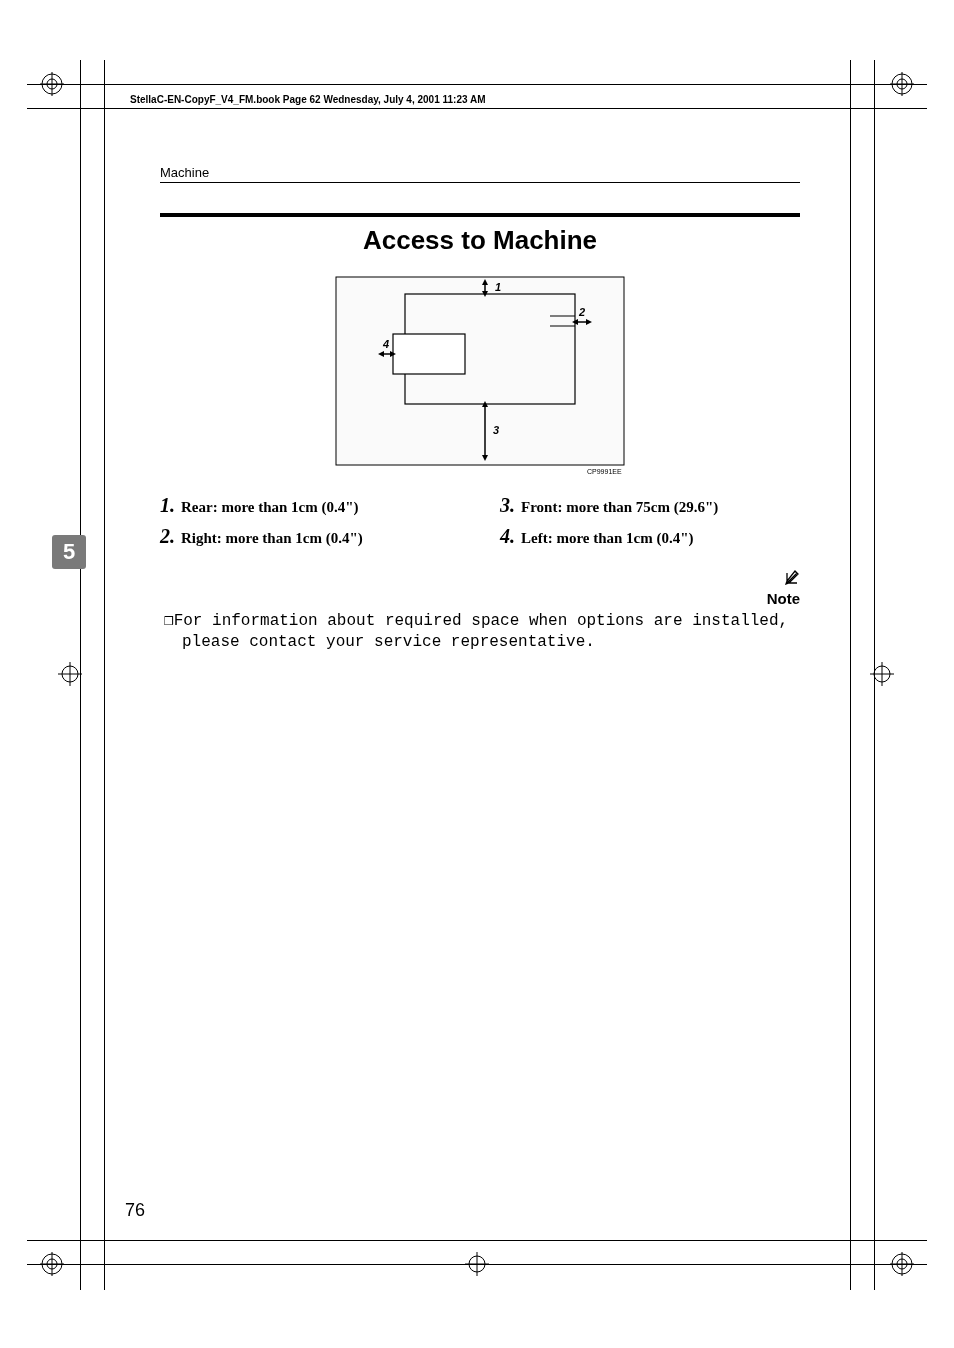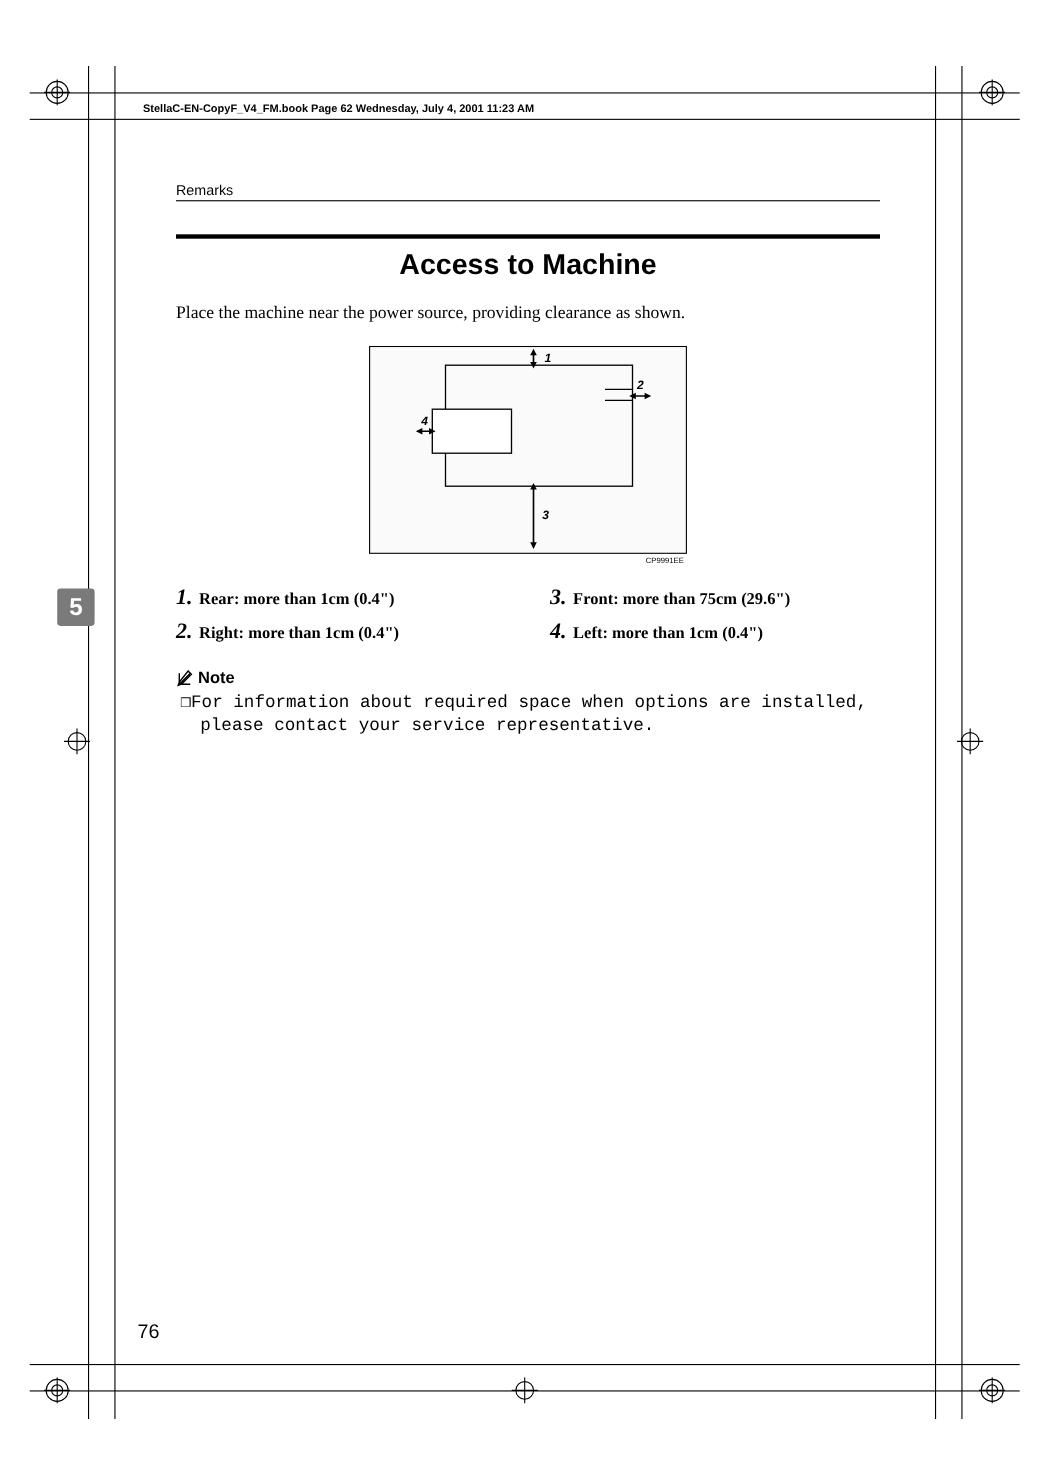--- a/index.html
+++ b/index.html
@@ -68,20 +68,21 @@
       font-size: 15px;
     }
     .note-heading {
       font-family: Arial, sans-serif;
       font-weight: bold;
       font-size: 15px;
       margin-bottom: 4px;
       display: flex;
       align-items: flex-end;
       gap: 4px;
+      flex-direction: column;
     }
     .note-body {
       font-size: 16px;
       padding-left: 22px;
       text-indent: -18px;
       line-height: 1.3;
       font-family: Liberation Mono, monospace;
     }
     .side-tab {
       position: absolute;
@@ -173,24 +174,23 @@
     <circle cx="12" cy="12" r="8" fill="none" stroke="#000"></circle>
     <line x1="0" y1="12" x2="24" y2="12" stroke="#000"></line>
     <line x1="12" y1="0" x2="12" y2="24" stroke="#000"></line>
   </svg>
 
 <div class="print-header">StellaC-EN-CopyF_V4_FM.book  Page 62  Wednesday, July 4, 2001  11:23 AM</div>
 
 <div class="side-tab">5</div>
 
 <div class="page-content">
-  <div class="running-header">Remarks</div>
+  <div class="running-header">Machine</div>
   <div class="thick-rule"></div>
   <h2 class="section-title">Access to Machine</h2>
-  <p class="body-text">Place the machine near the power source, providing clearance as shown.</p>
 
   <svg class="diagram" width="290" height="200" viewBox="0 0 290 200">
     <rect x="1" y="1" width="288" height="188" fill="#fafafa" stroke="#000" stroke-width="1"></rect>
 
     <rect x="70" y="18" width="170" height="110" fill="none" stroke="#000" stroke-width="1.2"></rect>
 
     <rect x="58" y="58" width="72" height="40" fill="#fff" stroke="#000" stroke-width="1.2"></rect>
 
     <line x1="215" y1="40" x2="240" y2="40" stroke="#000"></line>
     <line x1="215" y1="50" x2="240" y2="50" stroke="#000"></line>

